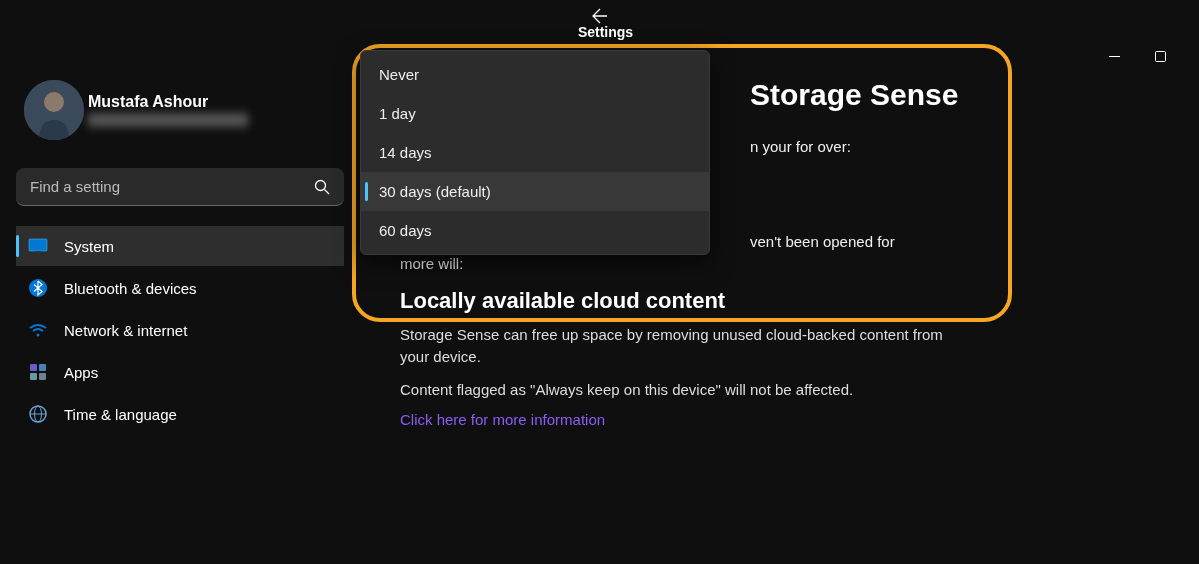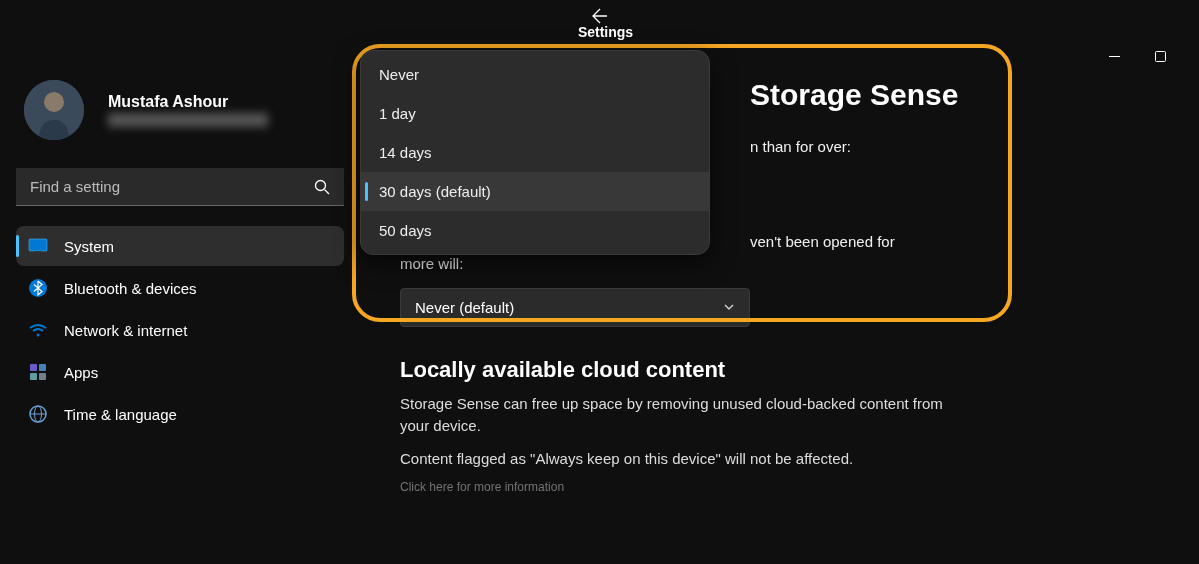--- a/index.html
+++ b/index.html
@@ -7,49 +7,49 @@
     
     .titlebar { display: flex; align-items: center; padding: 8px 16px 8px 16px; height: 48px; flex-direction: column; }
     .back-btn { width: 32px; height: 32px; display: flex; align-items: center; justify-content: center; color: #fff; }
     .app-title { font-size: 14px; margin-left: 12px; font-weight: 600; }
     .titlebar-right { margin-left: auto; display: flex; gap: 0; }
     .titlebar-btn { width: 46px; height: 32px; display: flex; align-items: center; justify-content: center; color: #fff; }
     
     .main-layout { display: flex; height: calc(100% - 48px); }
     
     .sidebar { width: 360px; padding: 8px 16px; flex-shrink: 0; }
-    .profile { display: flex; align-items: center; gap: 24px; padding: 24px 8px 20px 8px; }
+    .profile { display: flex; align-items: center; gap: 4px; padding: 24px 8px 20px 8px; }
     .avatar { width: 60px; height: 60px; border-radius: 50%; background: linear-gradient(135deg, #4a5568, #2d3748); display: flex; align-items: center; justify-content: center; overflow: hidden; }
     .avatar svg { width: 100%; height: 100%; }
     .profile-info { flex: 1; }
     .profile-name { font-size: 16px; font-weight: 600; color: #fff; }
     .profile-email { font-size: 13px; color: #888; margin-top: 2px; filter: blur(4px); background: #555; height: 14px; width: 160px; }
     
-    .search-box { background: #2a2a2a; border-radius: 0; display: flex; align-items: center; padding: 10px 14px; margin: 8px 0 20px 0; border-bottom: 1px solid #666; }
+    .search-box { background: #2a2a2a; border-radius: 8px; display: flex; align-items: center; padding: 10px 14px; margin: 8px 0 20px 0; border-bottom: 1px solid #666; }
     .search-box input { background: transparent; border: none; color: #ccc; font-size: 15px; flex: 1; outline: none; }
     .search-box input::placeholder { color: #bbb; }
     
     .nav { display: flex; flex-direction: column; gap: 2px; }
-    .nav-item { display: flex; align-items: center; gap: 16px; padding: 10px 12px; border-radius: 8px; font-size: 15px; position: relative; }
+    .nav-item { display: flex; align-items: center; gap: 16px; padding: 10px 12px; border-radius: 0; font-size: 15px; position: relative; }
     .nav-item.active { background: #2e2e2e; }
     .nav-item.active::before { content: ''; position: absolute; left: 0; top: 9px; bottom: 9px; width: 3px; background: #4cc2ff; border-radius: 2px; }
     .nav-icon { width: 20px; height: 20px; display: flex; align-items: center; justify-content: center; flex-shrink: 0; }
     
     .content { flex: 1; padding: 30px 40px 20px 40px; position: relative; }
     .page-heading { font-size: 30px; font-weight: 600; margin-bottom: 24px; }
     .section-text { font-size: 15px; line-height: 1.5; color: #f0f0f0; margin-bottom: 12px; }
     .dropdown-closed { background: #2b2b2b; border: 1px solid #3a3a3a; border-radius: 4px; padding: 10px 14px; display: flex; align-items: center; justify-content: space-between; width: 350px; margin-bottom: 30px; font-size: 15px; }
     
     .section-heading { font-size: 22px; font-weight: 600; margin-bottom: 10px; }
     .section-desc { font-size: 15px; color: #ddd; line-height: 1.5; margin-bottom: 10px; }
-    .link-text { font-size: 12px; color: #737373; }
+    .link-text { font-size: 15px; color: #8b5cf6; }
     
     .highlight-box { position: absolute; border: 4px solid #f5a623; border-radius: 28px; pointer-events: none; z-index: 5; }
     
-    .dropdown-open { position: absolute; background: #2c2c2c; border-radius: 13px; box-shadow: 0 8px 24px rgba(0,0,0,0.6); border: 1px solid #3a3a3a; z-index: 10; width: 350px; padding: 4px 0; }
+    .dropdown-open { position: absolute; background: #2c2c2c; border-radius: 6px; box-shadow: 0 8px 24px rgba(0,0,0,0.6); border: 1px solid #3a3a3a; z-index: 10; width: 350px; padding: 4px 0; }
     .dropdown-item { padding: 11px 18px; font-size: 15px; color: #eee; position: relative; }
     .dropdown-item.selected { background: #383838; }
     .dropdown-item.selected::before { content: ''; position: absolute; left: 4px; top: 10px; bottom: 10px; width: 3px; background: #4cc2ff; border-radius: 2px; }
   </style>
 </head>
 <body>
 
 <div class="titlebar">
   <div class="back-btn">
     <svg width="16" height="16" viewBox="0 0 16 16">
@@ -146,39 +146,33 @@
         <span>Time &amp; language</span>
       </div>
     </div>
   </div>
 
   <div class="content">
     <div class="highlight-box" style="left:-8px; top:-4px; width:660px; height:278px;"></div>
 
     <div class="page-heading" style="text-align:left; padding-left:350px;"><span>Storage Sense</span></div>
 
-    <div class="section-text" style="padding-left:350px;"><span>n than for over:</span></div>
+    <div class="section-text" style="padding-left:350px;"><span>n your for over:</span></div>
 
     <div style="height:60px;"></div>
 
     <div class="section-text"><span style="padding-left:350px;">ven't been opened for</span><br><span>more will:</span></div>
 
-    <div class="dropdown-closed">
-      <span>Never (default)</span>
-      <svg width="12" height="12" viewBox="0 0 12 12">
-          <path d="M2 4 L6 8 L10 4" stroke="#ccc" stroke-width="1.5" fill="none"></path>
-        </svg>
-    </div>
 
     <div class="section-heading">Locally available cloud content</div>
     <div class="section-desc" style="max-width:560px;">Storage Sense can free up space by removing unused cloud-backed content from your device.</div>
     <div class="section-desc">Content flagged as "Always keep on this device" will not be affected.</div>
     <div class="link-text">Click here for more information</div>
 
     <div class="dropdown-open" style="left:0px; top:2px;">
       <div class="dropdown-item">Never</div>
       <div class="dropdown-item">1 day</div>
       <div class="dropdown-item">14 days</div>
       <div class="dropdown-item selected">30 days (default)</div>
-      <div class="dropdown-item">50 days</div>
+      <div class="dropdown-item">60 days</div>
     </div>
   </div>
 </div>
 
 </body></html>

